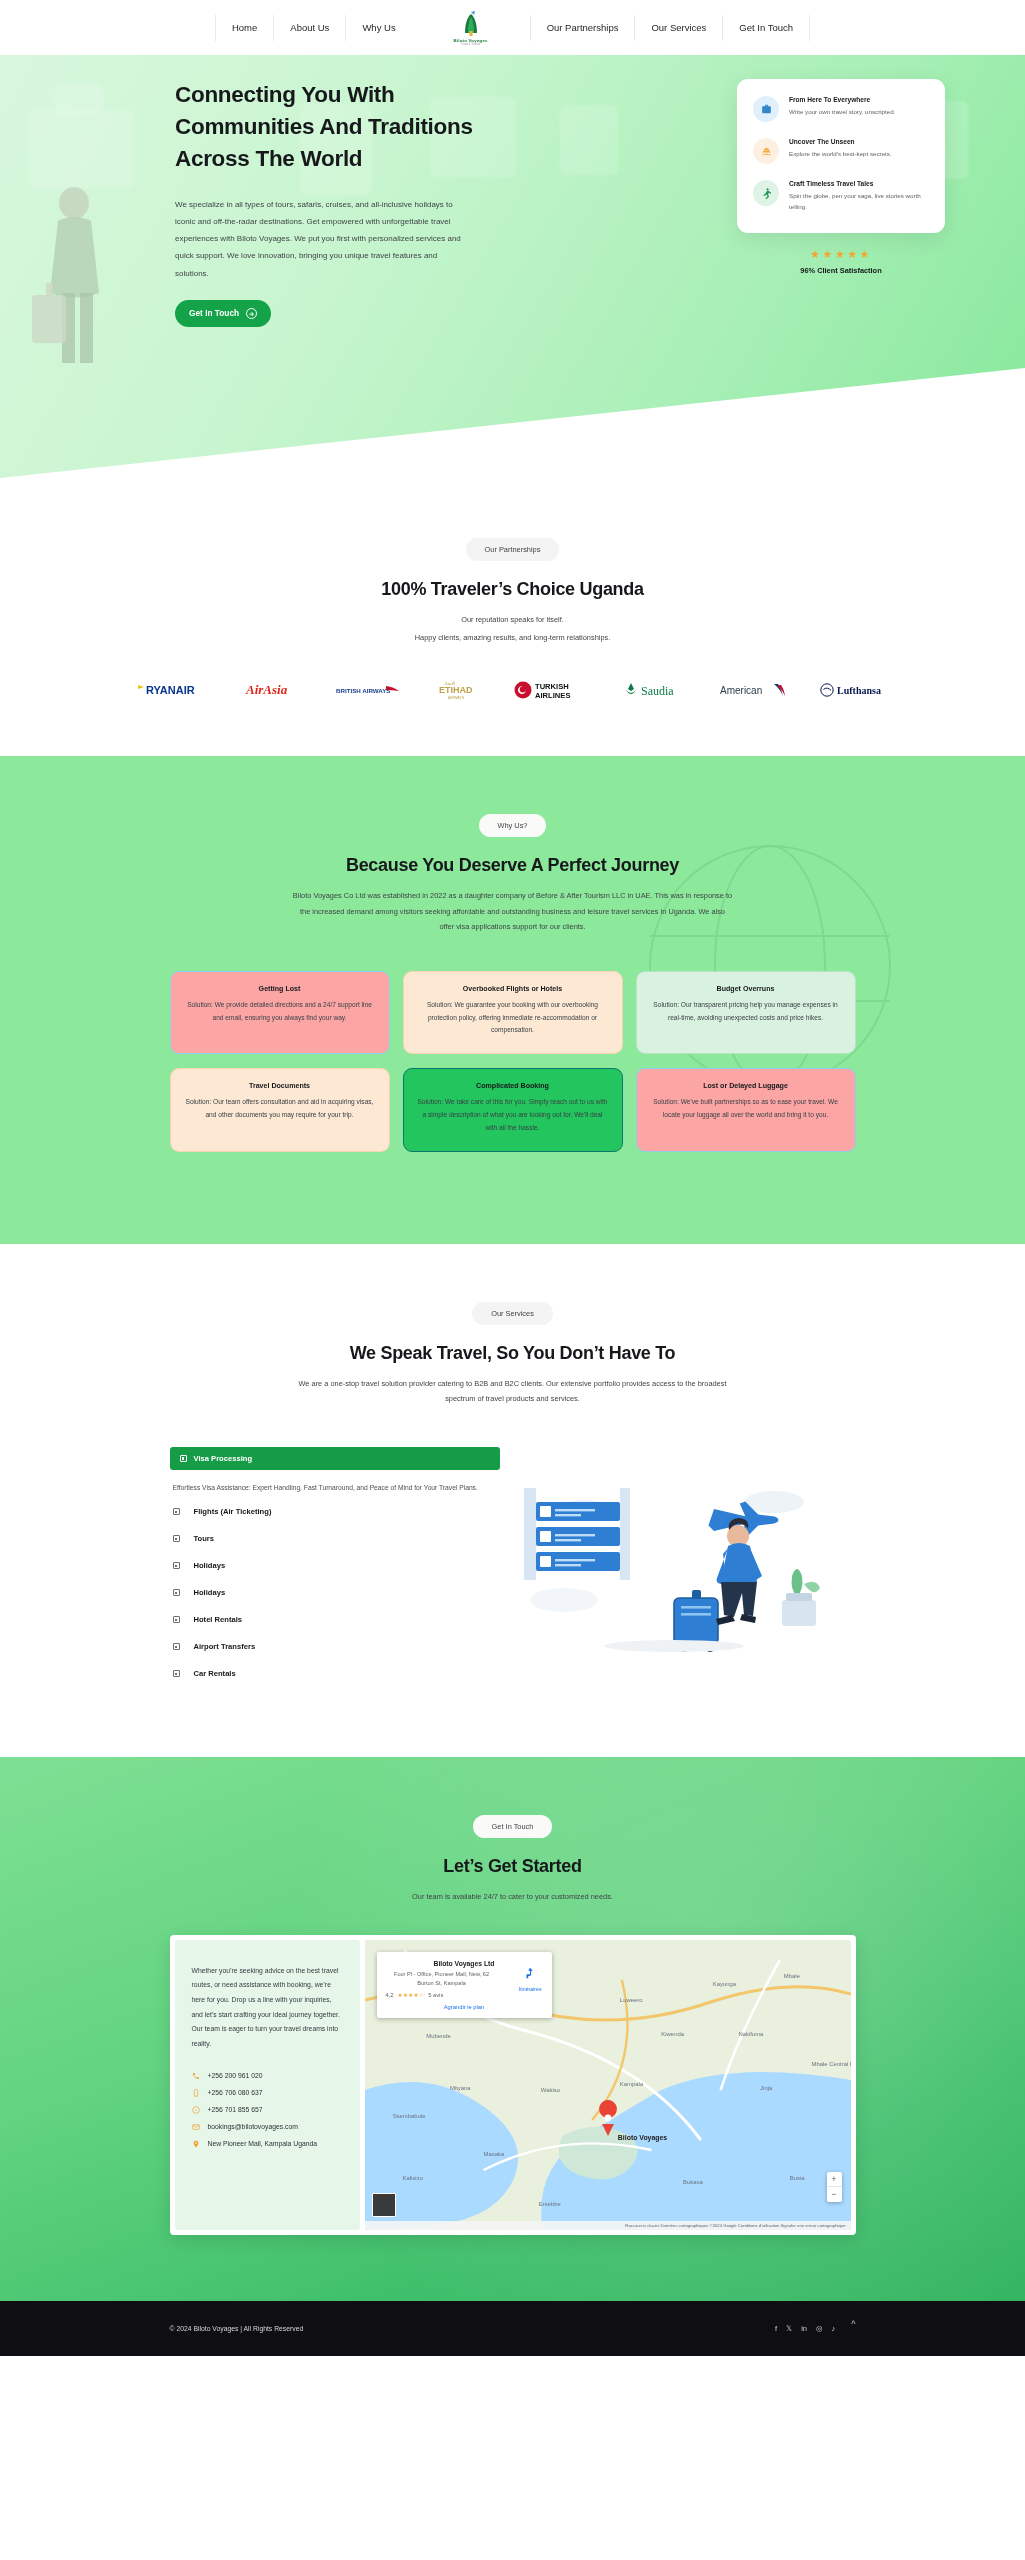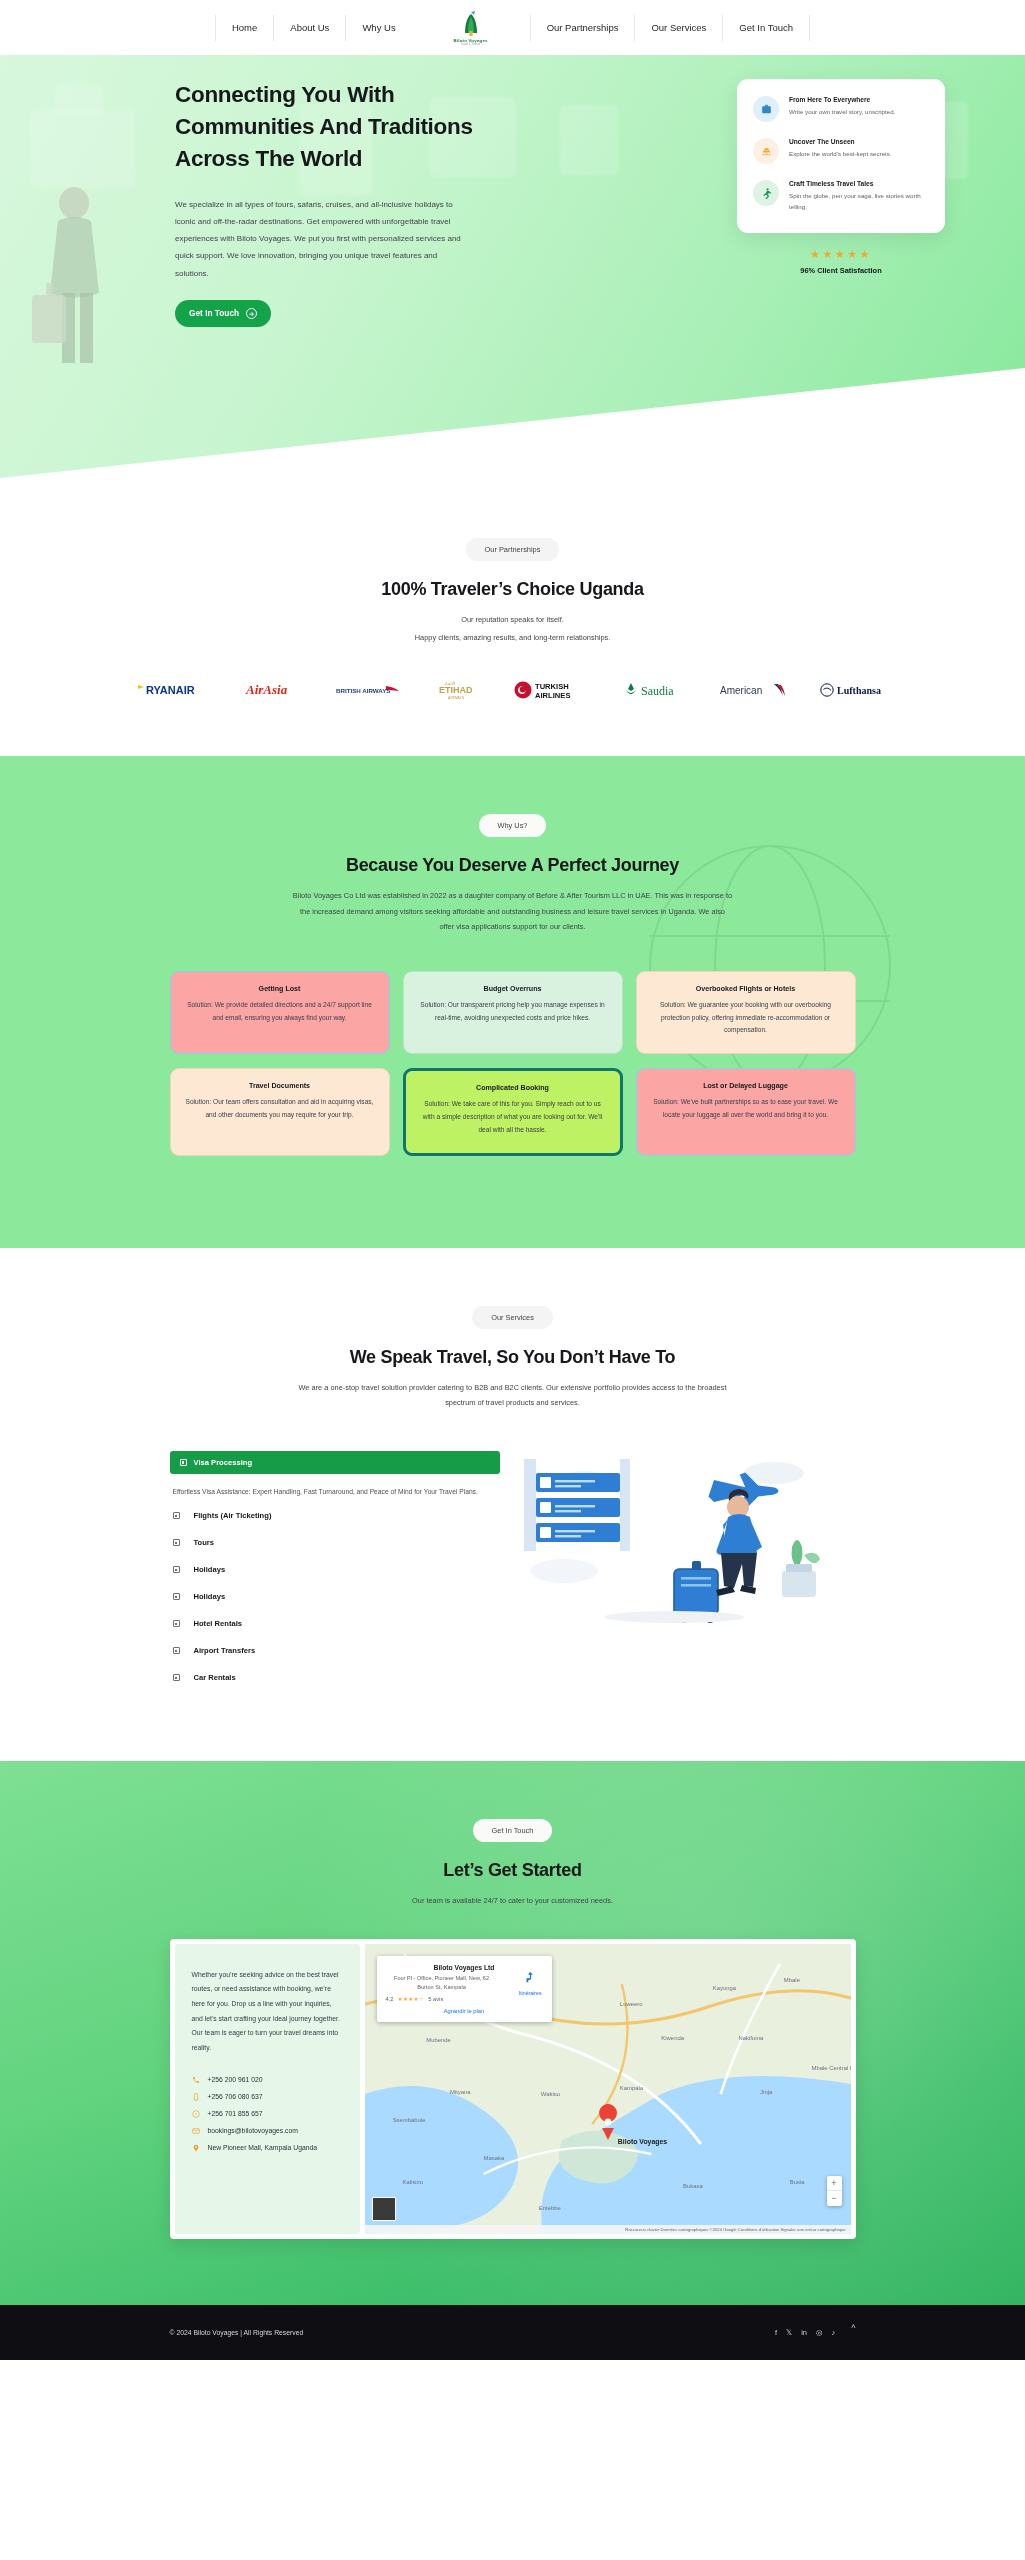--- a/index.html
+++ b/index.html
@@ -65,27 +65,27 @@
 
   
   .why{background:#8ce89b;padding:58px 0 92px;position:relative;overflow:hidden;}
   .why-deco{position:absolute;right:90px;top:60px;width:330px;height:300px;opacity:.16;}
   .why-inner{position:relative;z-index:2;}
   .cards{width:686px;margin:36px auto 0;display:grid;grid-template-columns:repeat(3,1fr);gap:14px 13px;}
   .card{border-radius:9px;padding:13px 13px 16px;min-height:77px;}
   .card.blue{background:#fca5a5;border:1px solid #8ccfee;}
   .card.peach{background:#fde8d4;border:1px solid #f6d3b2;}
   .card.mint{background:#d9f2df;border:1px solid #b7e4c3;}
-  .card.mint2{background:#bef264;border:3px solid #0f766e;}
+  .card.mint2{background:#22c55e;border:1px solid #0f766e;}
   .card-t{font-size:7.1px;font-weight:bold;color:#16181b;margin-bottom:6px;}
   .card-d{font-size:6.6px;line-height:1.95;color:#3b4146;}
 
   
   .services{background:#fff;padding:58px 0 70px;}
-  .svc-wrap{width:686px;margin:40px auto 0;display:flex;gap:24px;align-items:flex-start;}
+  .svc-wrap{width:686px;margin:40px auto 0;display:flex;gap:24px;align-items:center;}
   .svc-list{width:330px;}
   .svc-head{background:#169c46;color:#fff;border-radius:3px;padding:7px 10px;display:flex;align-items:center;gap:7px;font-size:7.6px;font-weight:bold;}
   .svc-desc{font-size:6.7px;line-height:2;color:#4a5056;padding:11px 3px 4px 3px;}
   .svc-item{display:flex;align-items:center;gap:14px;padding:9px 3px;font-size:7.6px;font-weight:bold;color:#16181b;cursor:pointer;}
   .sq{width:7px;height:7px;min-width:7px;border:1px solid #6b7076;border-radius:1px;display:inline-flex;align-items:center;justify-content:center;}
   .sq i{width:2.5px;height:2.5px;background:#6b7076;display:block;}
   .svc-head .sq{border-color:#fff;}
   .svc-head .sq i{background:#fff;}
   .svc-art{width:332px;height:175px;position:relative;}
 
@@ -303,27 +303,27 @@
     <div class="why-inner">
       <div class="pill white">Why Us?</div>
       <div class="sec-h2">Because You Deserve A Perfect Journey</div>
       <div class="sec-p" style="width:440px;margin-left:auto;margin-right:auto;">Biloto Voyages Co Ltd was established in 2022 as a daughter company of Before &amp; After Tourism LLC in UAE. This was in response to the increased demand among visitors seeking affordable and outstanding business and leisure travel services in Uganda. We also offer visa applications support for our clients.</div>
 
       <div class="cards">
         <div class="card blue">
           <div class="card-t">Getting Lost</div>
           <div class="card-d">Solution: We provide detailed directions and a 24/7 support line and email, ensuring you always find your way.</div>
         </div>
+        <div class="card peach">
+          <div class="card-t">Overbooked Flights or Hotels</div>
+          <div class="card-d">Solution: We guarantee your booking with our overbooking protection policy, offering immediate re-accommodation or compensation.</div>
+        </div>
         <div class="card mint">
           <div class="card-t">Budget Overruns</div>
           <div class="card-d">Solution: Our transparent pricing help you manage expenses in real-time, avoiding unexpected costs and price hikes.</div>
-        </div>
-        <div class="card peach">
-          <div class="card-t">Overbooked Flights or Hotels</div>
-          <div class="card-d">Solution: We guarantee your booking with our overbooking protection policy, offering immediate re-accommodation or compensation.</div>
         </div>
         <div class="card peach">
           <div class="card-t">Travel Documents</div>
           <div class="card-d">Solution: Our team offers consultation and aid in acquiring visas, and other documents you may require for your trip.</div>
         </div>
         <div class="card mint2">
           <div class="card-t">Complicated Booking</div>
           <div class="card-d">Solution: We take care of this for you. Simply reach out to us with a simple description of what you are looking out for. We'll deal with all the hassle.</div>
         </div>
         <div class="card blue">

